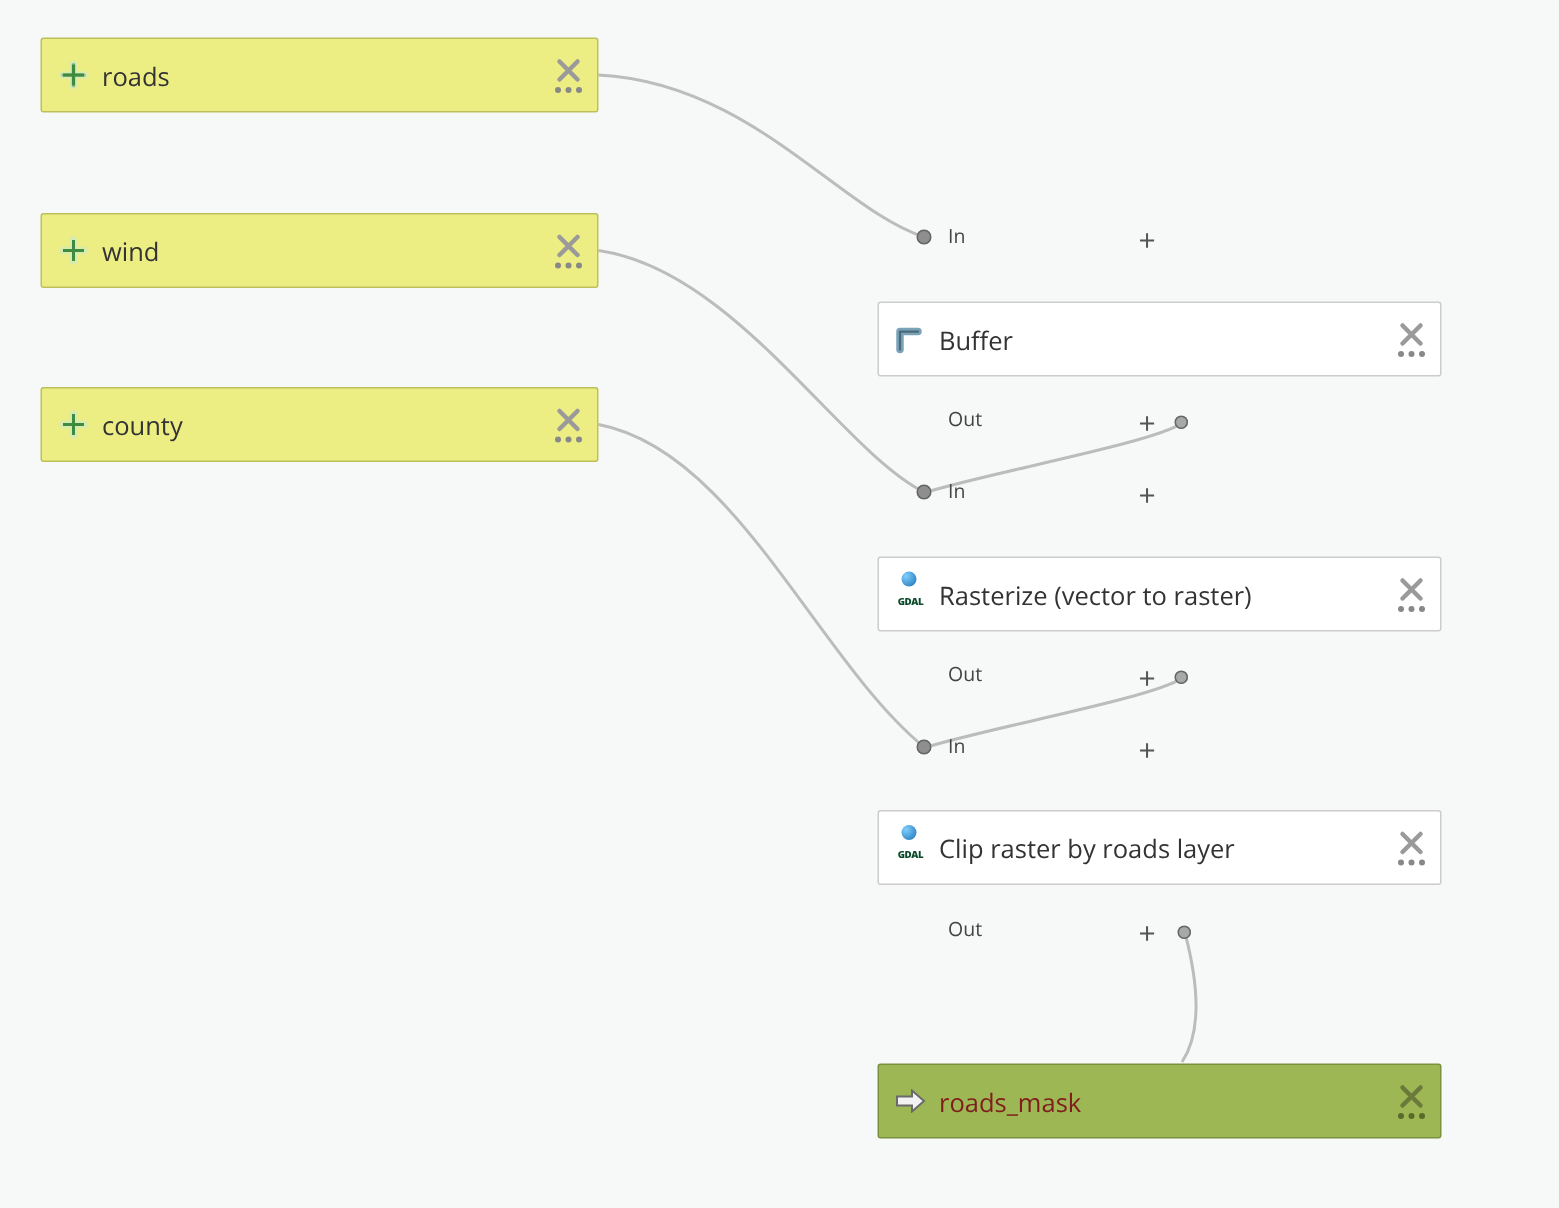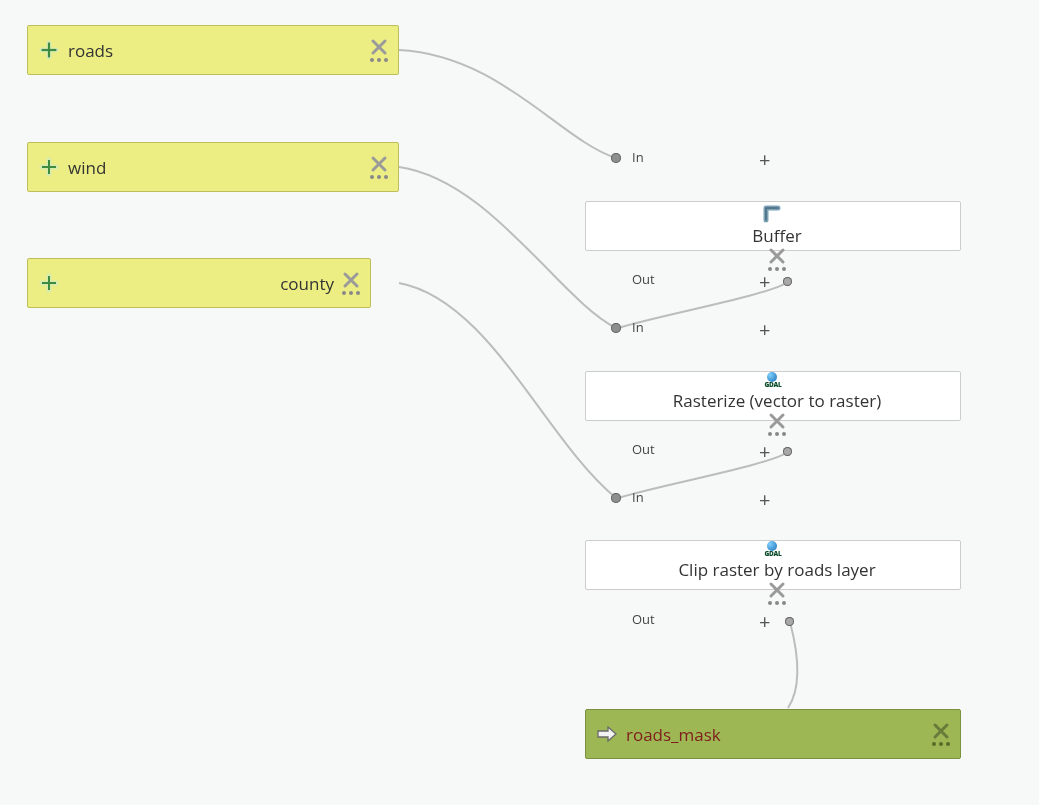--- a/index.html
+++ b/index.html
@@ -46,21 +46,20 @@
     border: 1px solid var(--input-border);
   }
   .node.output {
     background: var(--output-bg);
     border: 1px solid var(--output-border);
     color: #7f1d1d;
   }
   .node.alg {
     background: var(--alg-bg);
     border: 1px solid var(--alg-border);
-    flex-direction: column;
   }
   .node .label {
     flex: 1;
     margin-left: 8px;
     white-space: nowrap;
   }
   .node .icon {
     width: 22px; height: 22px;
     display: flex; align-items: center; justify-content: center;
   }
@@ -186,21 +185,21 @@
           </svg>
       </span>
       <span class="dots">
           <span></span>
           <span></span>
           <span></span>
         </span>
     </span>
   </div>
 
-  <div class="node input" style="left:27px; top:258px; width:344px;text-align:right;">
+  <div class="node input" style="left:27px; top:258px; width:372px;">
     <span class="icon">
       <svg width="20" height="20" viewBox="0 0 20 20">
           <g fill="none" stroke="#cceacc" stroke-width="5" stroke-linecap="round" opacity="0.6">
             <path d="M10 3 V17 M3 10 H17"></path>
           </g>
           <g fill="none" stroke="#3e8a3e" stroke-width="2">
             <path d="M10 3 V17 M3 10 H17"></path>
           </g>
         </svg>
     </span>

